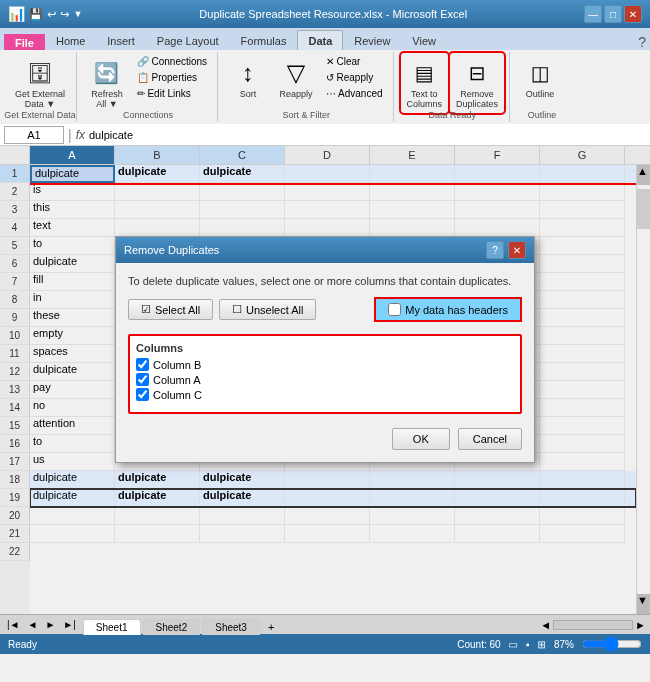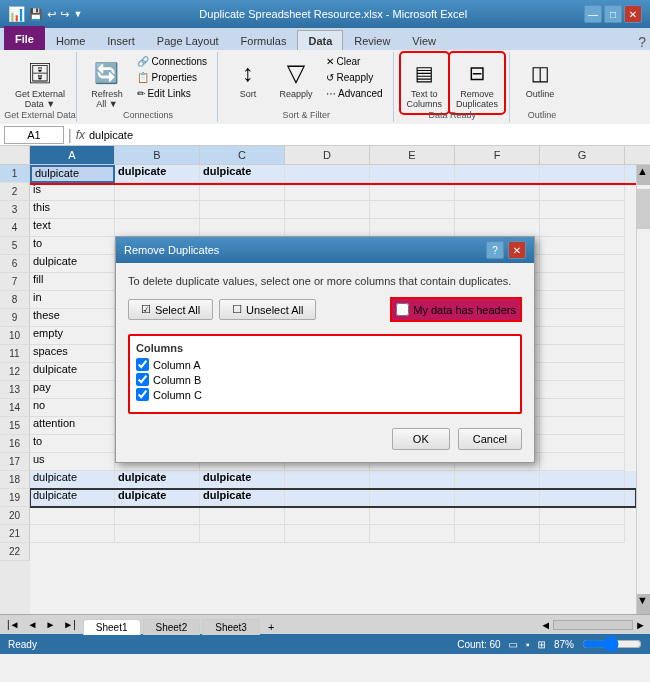--- a/index.html
+++ b/index.html
@@ -68,21 +68,21 @@
 
     
     .status-bar { height: 20px; background: #2e6fa3; color: white; font-size: 10px; display: flex; align-items: center; justify-content: space-between; padding: 0 8px; }
     .dialog { position: absolute; top: 90px; left: 115px; width: 420px; background: #f0f0f0; border: 1px solid #999; box-shadow: 3px 3px 8px rgba(0,0,0,0.4); z-index: 101; }
     .dialog-title-bar { background: linear-gradient(to bottom, #4a90c4, #2e6fa3); color: white; padding: 4px 8px; display: flex; align-items: center; justify-content: space-between; font-size: 11px; }
     .dialog-body { padding: 12px; }
     .dialog-desc { font-size: 11px; margin-bottom: 10px; color: #333; }
     .dialog-buttons-row { display: flex; gap: 8px; margin-bottom: 12px; align-items: center; justify-content: space-between; }
     .dialog-btn-group { display: flex; gap: 6px; }
     .dialog-btn { padding: 3px 12px; font-size: 11px; background: linear-gradient(to bottom, #f8f8f8, #e0e0e0); border: 1px solid #aaa; border-radius: 2px; cursor: pointer; display: flex; align-items: center; gap: 4px; }
-    .dialog-checkbox-area { display: flex; align-items: center; gap: 4px; font-size: 11px; border: 2px solid #e00; padding: 4px 4px; background: #be185d; }
+    .dialog-checkbox-area { display: flex; align-items: center; gap: 4px; font-size: 11px; border: 2px solid #e00; padding: 4px 12px; background: #7dd3fc; }
     .columns-box { border: 1px solid #aaa; border-radius: 2px; padding: 6px; background: white; margin-bottom: 10px; min-height: 80px; border: 2px solid #e00; }
     .columns-label { font-size: 11px; font-weight: bold; margin-bottom: 4px; color: #333; }
     .column-item { display: flex; align-items: center; gap: 4px; font-size: 11px; margin-bottom: 2px; }
     .dialog-footer { display: flex; justify-content: flex-end; gap: 8px; padding-top: 4px; }
     .ok-btn { padding: 4px 20px; font-size: 11px; background: linear-gradient(to bottom, #f8f8f8, #e0e0e0); border: 1px solid #aaa; border-radius: 2px; cursor: pointer; }
     .cancel-btn { padding: 4px 14px; font-size: 11px; background: linear-gradient(to bottom, #f8f8f8, #e0e0e0); border: 1px solid #aaa; border-radius: 2px; cursor: pointer; }
   </style>
 </head>
 <body>
 
@@ -96,21 +96,21 @@
   </div>
   <div class="title-bar-title">Duplicate Spreadsheet Resource.xlsx - Microsoft Excel</div>
   <div class="title-bar-controls">
     <div class="title-btn">—</div>
     <div class="title-btn">□</div>
     <div class="title-btn close">✕</div>
   </div>
 </div>
 
 <div class="ribbon-tabs">
-  <div class="ribbon-tab" style="background:#701a75; color:white; font-weight:bold; height:24px;text-align:right;">File</div>
+  <div class="ribbon-tab" style="background:#ec4899; color:white; font-weight:bold; height:16px;text-align:right;">File</div>
   <div class="ribbon-tab">Home</div>
   <div class="ribbon-tab">Insert</div>
   <div class="ribbon-tab">Page Layout</div>
   <div class="ribbon-tab">Formulas</div>
   <div class="ribbon-tab active">Data</div>
   <div class="ribbon-tab">Review</div>
   <div class="ribbon-tab">View</div>
   <div style="flex:1"></div>
   <span style="font-size:14px; padding:0 4px; cursor:pointer; color:#555;">?</span>
 </div>
@@ -495,26 +495,26 @@
           </button>
         </div>
         <div class="dialog-checkbox-area" style="border:2px solid #e00;">
           <input type="checkbox" id="headers-cb" style="">
           <label for="headers-cb">My data has headers</label>
         </div>
       </div>
       <div class="columns-box">
         <div class="columns-label">Columns</div>
         <div class="column-item">
+          <input type="checkbox" checked="" id="col-b-cb" style="">
+          <label for="col-b-cb">Column B</label>
+        </div>
+        <div class="column-item">
           <input type="checkbox" checked="" id="col-a-cb" style="">
           <label for="col-a-cb">Column A</label>
-        </div>
-        <div class="column-item">
-          <input type="checkbox" checked="" id="col-b-cb" style="">
-          <label for="col-b-cb">Column B</label>
         </div>
         <div class="column-item">
           <input type="checkbox" checked="" id="col-c-cb" style="">
           <label for="col-c-cb">Column C</label>
         </div>
       </div>
       <div class="dialog-footer">
         <button class="ok-btn">OK</button>
         <button class="cancel-btn">Cancel</button>
       </div>

